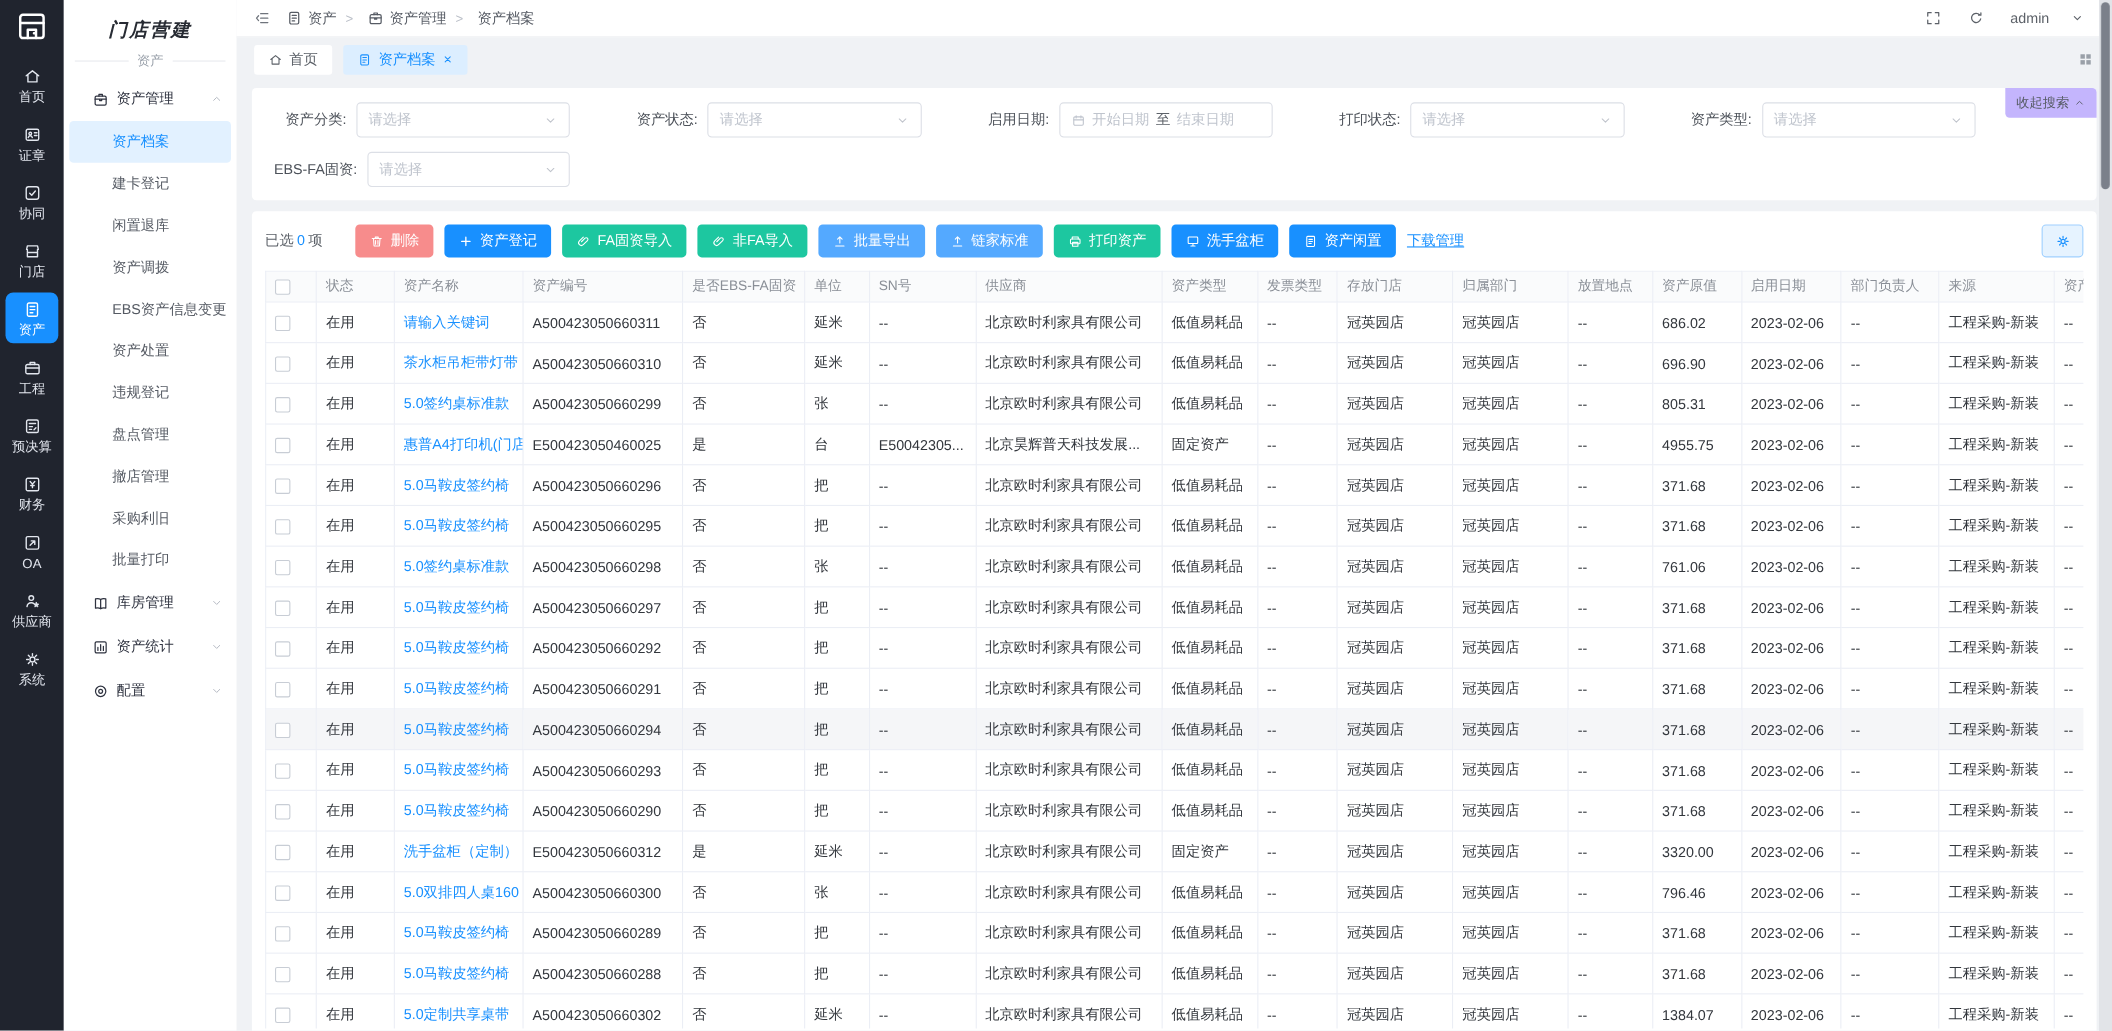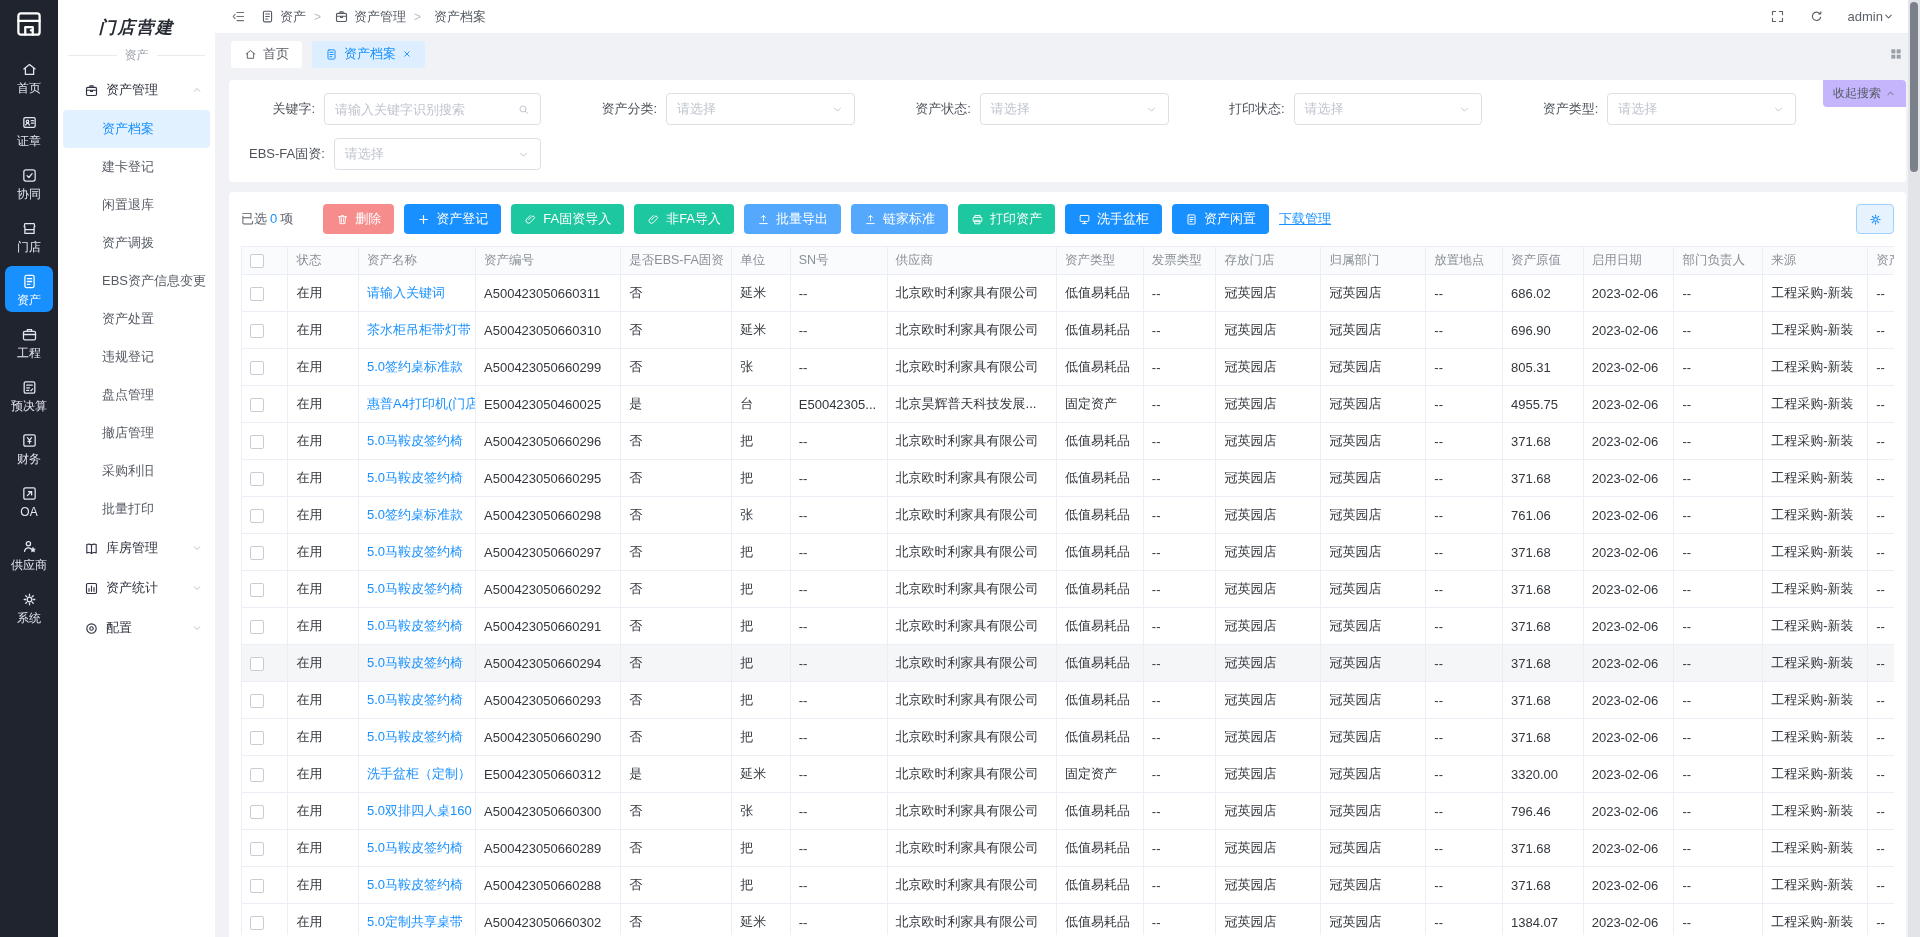--- a/index.html
+++ b/index.html
@@ -35,21 +35,21 @@
 
   
   .main { flex:1; min-width:0; display:flex; flex-direction:column; }
   .topbar { height:34px; flex:none; background:#fff; border-bottom:1px solid #eef0f3; display:flex; align-items:center; padding:0 26px 0 16px; color:#5c6168; }
   .topbar .icon svg { width:15px; height:15px; }
   .collapse-btn { color:#6f747c; cursor:pointer; margin-right:14px; }
   .breadcrumb { display:flex; align-items:center; gap:8px; font-size:13px; }
   .bc-item { display:flex; align-items:center; gap:5px; color:#565b64; cursor:pointer; }
   .bc-item + .bc-item::before { content:">"; color:#b8bdc6; margin-right:8px; font-size:12px; }
   .topbar-right { margin-left:auto; display:flex; align-items:center; gap:24px; color:#5c6168; }
-  .user-menu { display:flex; align-items:center; gap:0; cursor:pointer; font-size:13px; }
+  .user-menu { display:flex; align-items:center; gap:20px; cursor:pointer; font-size:13px; }
   .user-menu .icon svg { width:11px; height:11px; }
 
   .tabbar { height:40px; flex:none; display:flex; align-items:center; gap:10px; padding:0 16px; }
   .tab { height:27px; display:flex; align-items:center; gap:6px; padding:0 13px; background:#fff; border-radius:3px; color:#5c6168; cursor:pointer; }
   .tab .icon svg { width:13px; height:13px; }
   .tab.active { background:#dceeff; color:#1890ff; }
   .tab-close svg { width:10px !important; height:10px !important; }
   .tabbar-grid { margin-left:auto; color:#9aa0a8; cursor:pointer; }
 
   .content { flex:1; min-height:0; padding:6px 14px 0; display:flex; flex-direction:column; gap:10px; }
@@ -387,51 +387,53 @@
             <rect x="13" y="13" width="6" height="6"></rect>
           </svg>
         </span>
     </div>
 
     <div class="content">
 
       <div class="filter-panel">
         <div class="filter-grid" id="filter-grid">
             <div class="field">
-       <span class="field-label">关键字:</span>
-              <div class="control">
-       <input placeholder="请输入关键字识别搜索" style="">
-       <span class="icon mag chev">
-                  <svg viewBox="0 0 24 24" fill="none" stroke="currentColor" stroke-width="1.8" stroke-linecap="round" stroke-linejoin="round">
-                    <circle cx="11" cy="11" r="5.5"></circle>
-                    <path d="M15.2 15.2 19.5 19.5"></path>
-                  </svg>
-                </span>
-              </div>
-            </div>
-            <div class="field">
        <span class="field-label">资产分类:</span>
               <div class="control">
        <span>请选择</span>
                 <span class="icon chev">
                   <svg viewBox="0 0 24 24" fill="none" stroke="currentColor" stroke-width="1.8" stroke-linecap="round" stroke-linejoin="round">
                     <path d="M6.5 9.5 12 15l5.5-5.5"></path>
                   </svg>
                 </span>
               </div>
             </div>
             <div class="field">
        <span class="field-label">资产状态:</span>
               <div class="control">
        <span>请选择</span>
                 <span class="icon chev">
                   <svg viewBox="0 0 24 24" fill="none" stroke="currentColor" stroke-width="1.8" stroke-linecap="round" stroke-linejoin="round">
                     <path d="M6.5 9.5 12 15l5.5-5.5"></path>
                   </svg>
                 </span>
+              </div>
+            </div>
+            <div class="field">
+       <span class="field-label">启用日期:</span>
+              <div class="control">
+       <span class="icon cal">
+                  <svg viewBox="0 0 24 24" fill="none" stroke="currentColor" stroke-width="1.8" stroke-linecap="round" stroke-linejoin="round">
+                    <rect x="4" y="6" width="16" height="14" rx="2"></rect>
+                    <path d="M8 4v4M16 4v4M4 11h16"></path>
+                  </svg>
+                </span>
+                <span>开始日期</span>
+       <span class="to">至</span>
+       <span>结束日期</span>
               </div>
             </div>
             <div class="field">
        <span class="field-label">打印状态:</span>
               <div class="control">
        <span>请选择</span>
                 <span class="icon chev">
                   <svg viewBox="0 0 24 24" fill="none" stroke="currentColor" stroke-width="1.8" stroke-linecap="round" stroke-linejoin="round">
                     <path d="M6.5 9.5 12 15l5.5-5.5"></path>
                   </svg>

